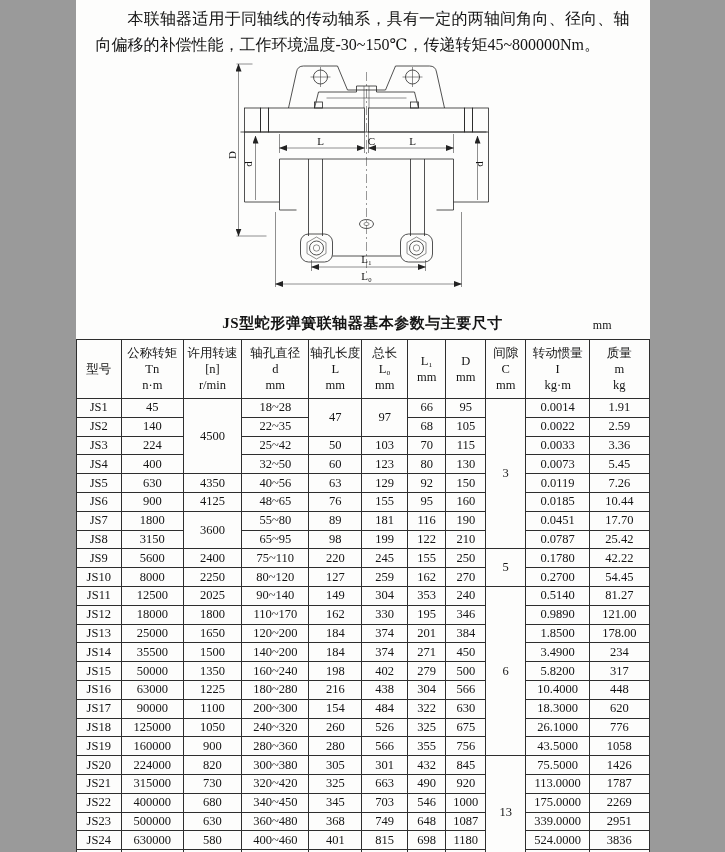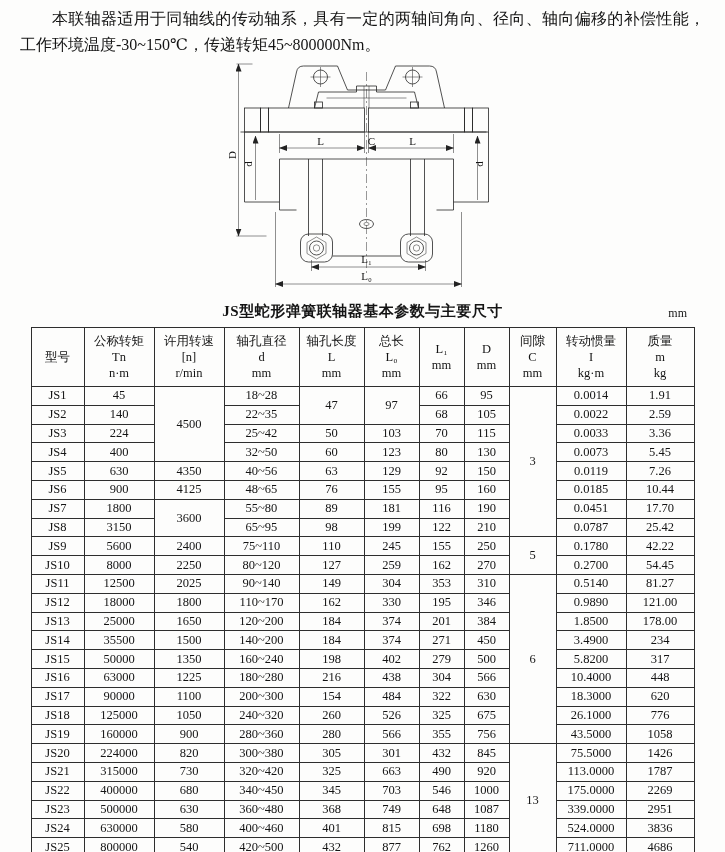--- a/index.html
+++ b/index.html
@@ -1,26 +1,26 @@
 <!DOCTYPE html>
 <html><head>
 <meta charset="utf-8">
 <style>
   html,body{margin:0;padding:0;background:#9a9a9a;}
   .page{
-    width:725px;height:852px;margin:0 auto;background:#fdfdfc;color:#141414;
+    width:574px;height:852px;margin:0 auto;background:#fdfdfc;color:#141414;
     font-family:"Liberation Serif","DejaVu Serif",serif;
     position:relative;overflow:hidden;box-sizing:border-box;
   }
   .intro{
     margin:6px 20px 0 20px;font-size:16px;line-height:26px;
     text-indent:2em;text-align:justify;
   }
   .figure-wrap{width:270px;margin:2px auto 0 auto;}
-  .title-row{position:relative;text-align:center;margin:10px 0 5px 0;height:20px;}
+  .title-row{position:relative;text-align:center;margin:22px 0 5px 0;height:20px;}
   .table-title{font-weight:bold;font-size:15px;letter-spacing:.5px;}
   .unit-note{position:absolute;right:38px;top:4px;font-size:12px;}
   table.params{border-collapse:collapse;margin:0 auto;table-layout:fixed;}
   table.params th,table.params td{
     border:1px solid #2e2e2e;text-align:center;vertical-align:middle;
     padding:0;font-family:"Liberation Serif","DejaVu Serif",serif;
   }
   table.params thead th{
     font-weight:normal;font-size:12.5px;line-height:16px;
     white-space:pre-line;height:54px;padding:2px 0;
@@ -306,21 +306,21 @@
           <td>122</td>
           <td>210</td>
           <td>0.0787</td>
           <td>25.42</td>
         </tr>
         <tr>
           <td>JS9</td>
           <td>5600</td>
           <td>2400</td>
           <td>75~110</td>
-          <td>110</td>
+          <td>220</td>
           <td>245</td>
           <td>155</td>
           <td>250</td>
           <td rowspan="2">5</td>
           <td>0.1780</td>
           <td>42.22</td>
         </tr>
         <tr>
           <td>JS10</td>
           <td>8000</td>
@@ -334,21 +334,21 @@
           <td>54.45</td>
         </tr>
         <tr>
           <td>JS11</td>
           <td>12500</td>
           <td>2025</td>
           <td>90~140</td>
           <td>149</td>
           <td>304</td>
           <td>353</td>
-          <td>310</td>
+          <td>240</td>
           <td rowspan="9">6</td>
           <td>0.5140</td>
           <td>81.27</td>
         </tr>
         <tr>
           <td>JS12</td>
           <td>18000</td>
           <td>1800</td>
           <td>110~170</td>
           <td>162</td>

